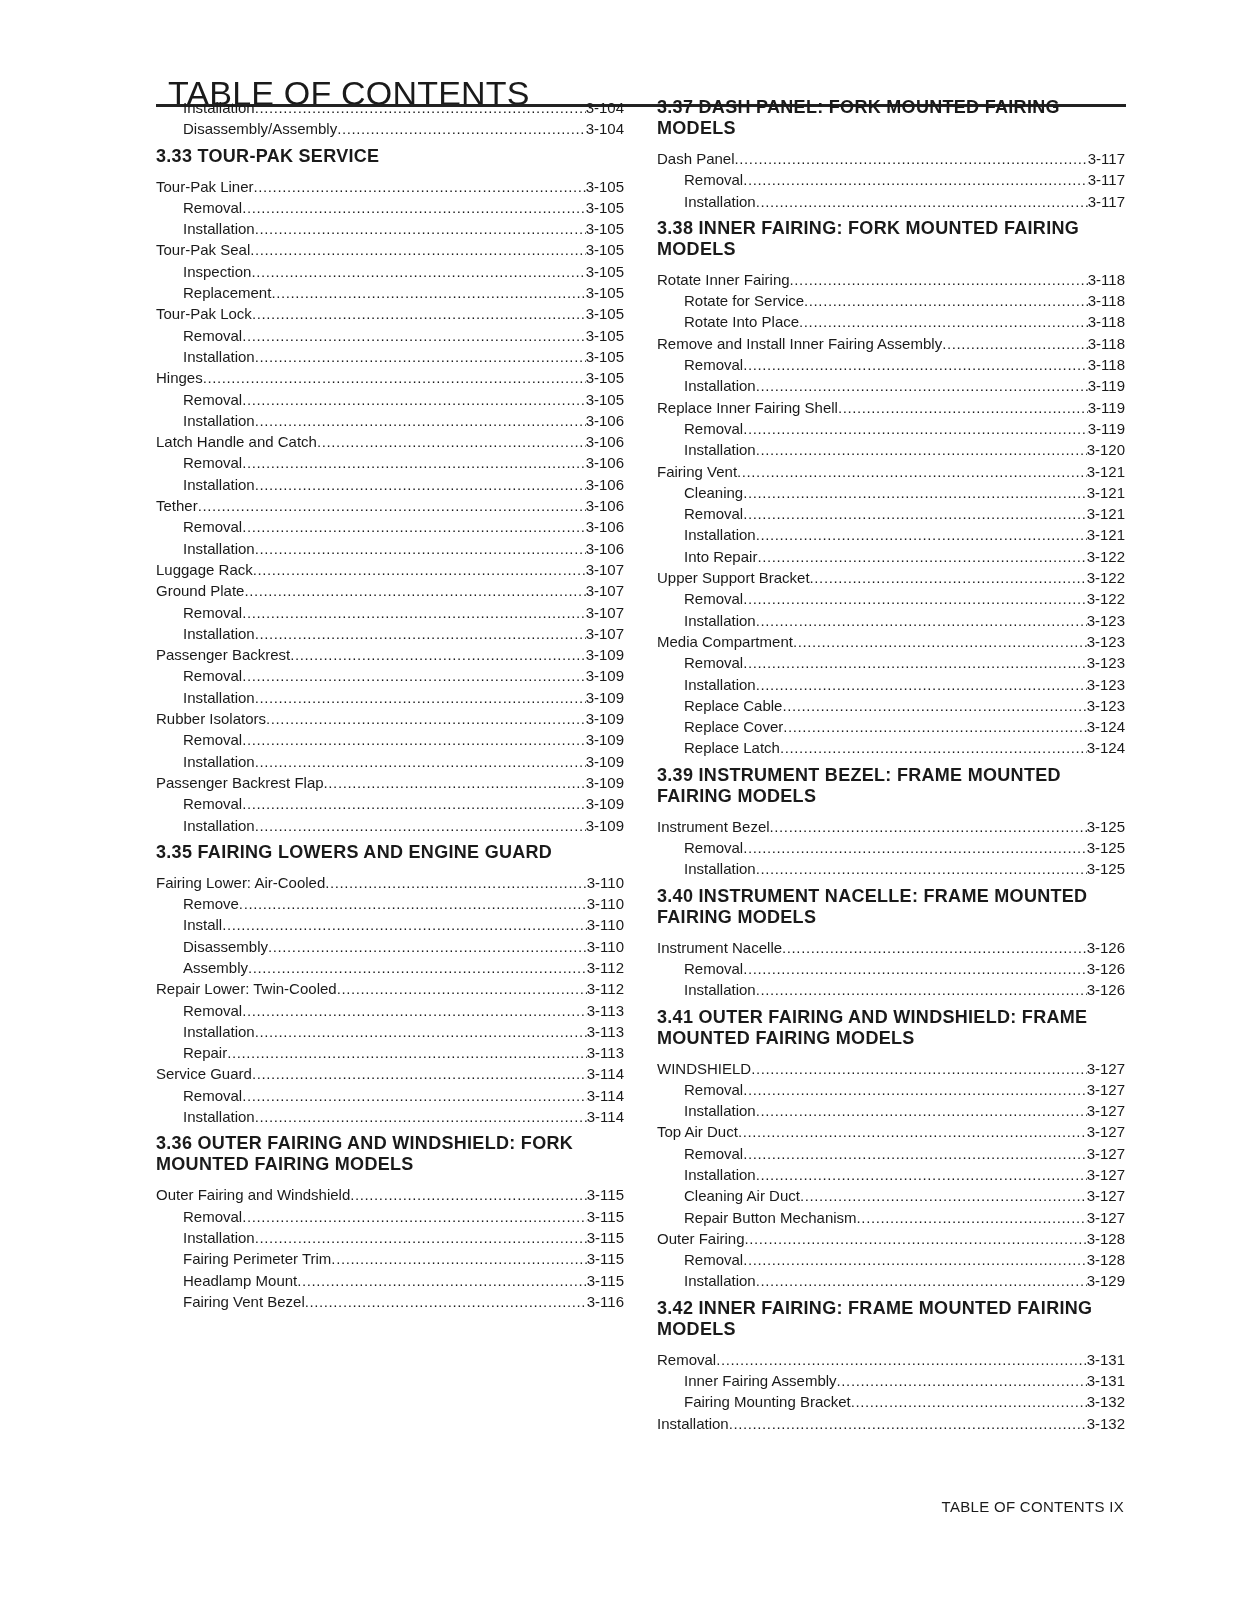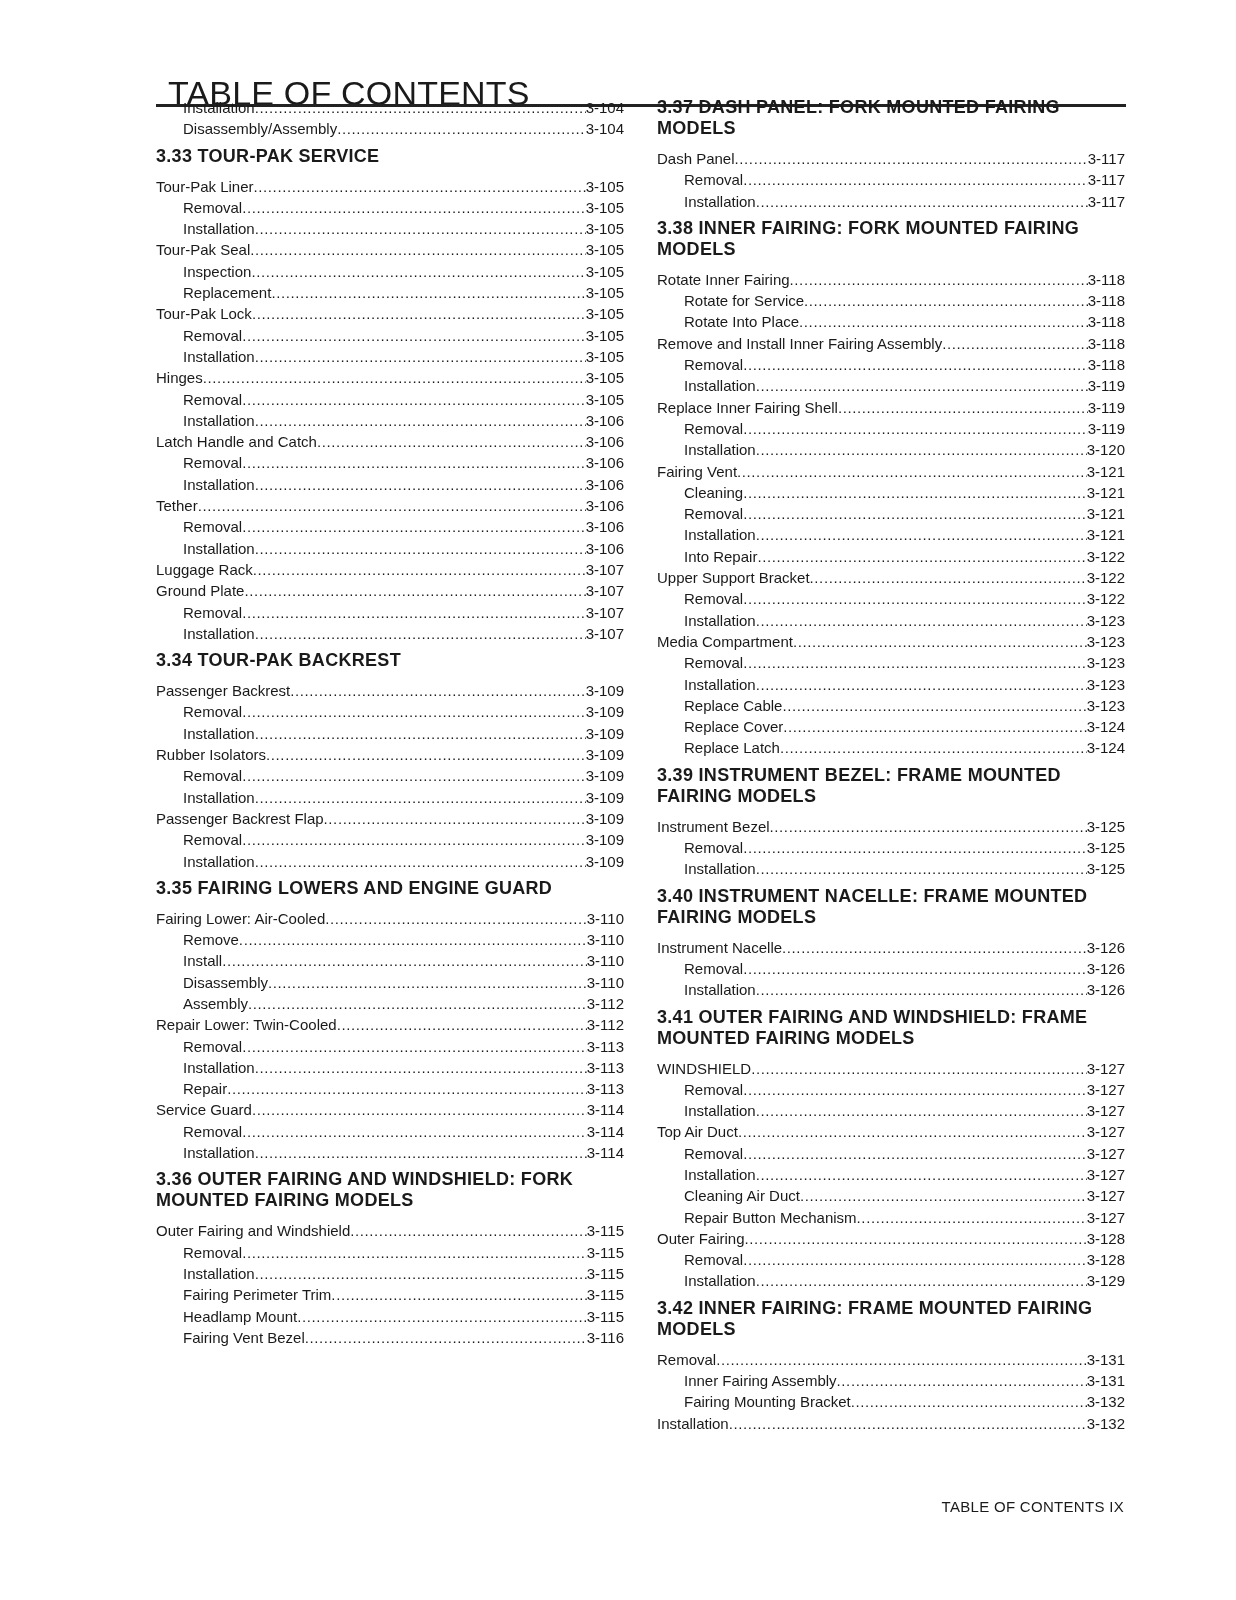--- a/index.html
+++ b/index.html
@@ -144,21 +144,20 @@
     <div class="entry l2">
       <span class="label">Removal</span>
       <span class="dots"></span>
       <span class="page">3-107</span>
     </div>
     <div class="entry l2">
       <span class="label">Installation</span>
       <span class="dots"></span>
       <span class="page">3-107</span>
     </div>
-    <div class="section-head">3.34 TOUR-PAK BACKREST</div>
     <div class="entry">
       <span class="label">Passenger Backrest</span>
       <span class="dots"></span>
       <span class="page">3-109</span>
     </div>
     <div class="entry l2">
       <span class="label">Removal</span>
       <span class="dots"></span>
       <span class="page">3-109</span>
     </div>

